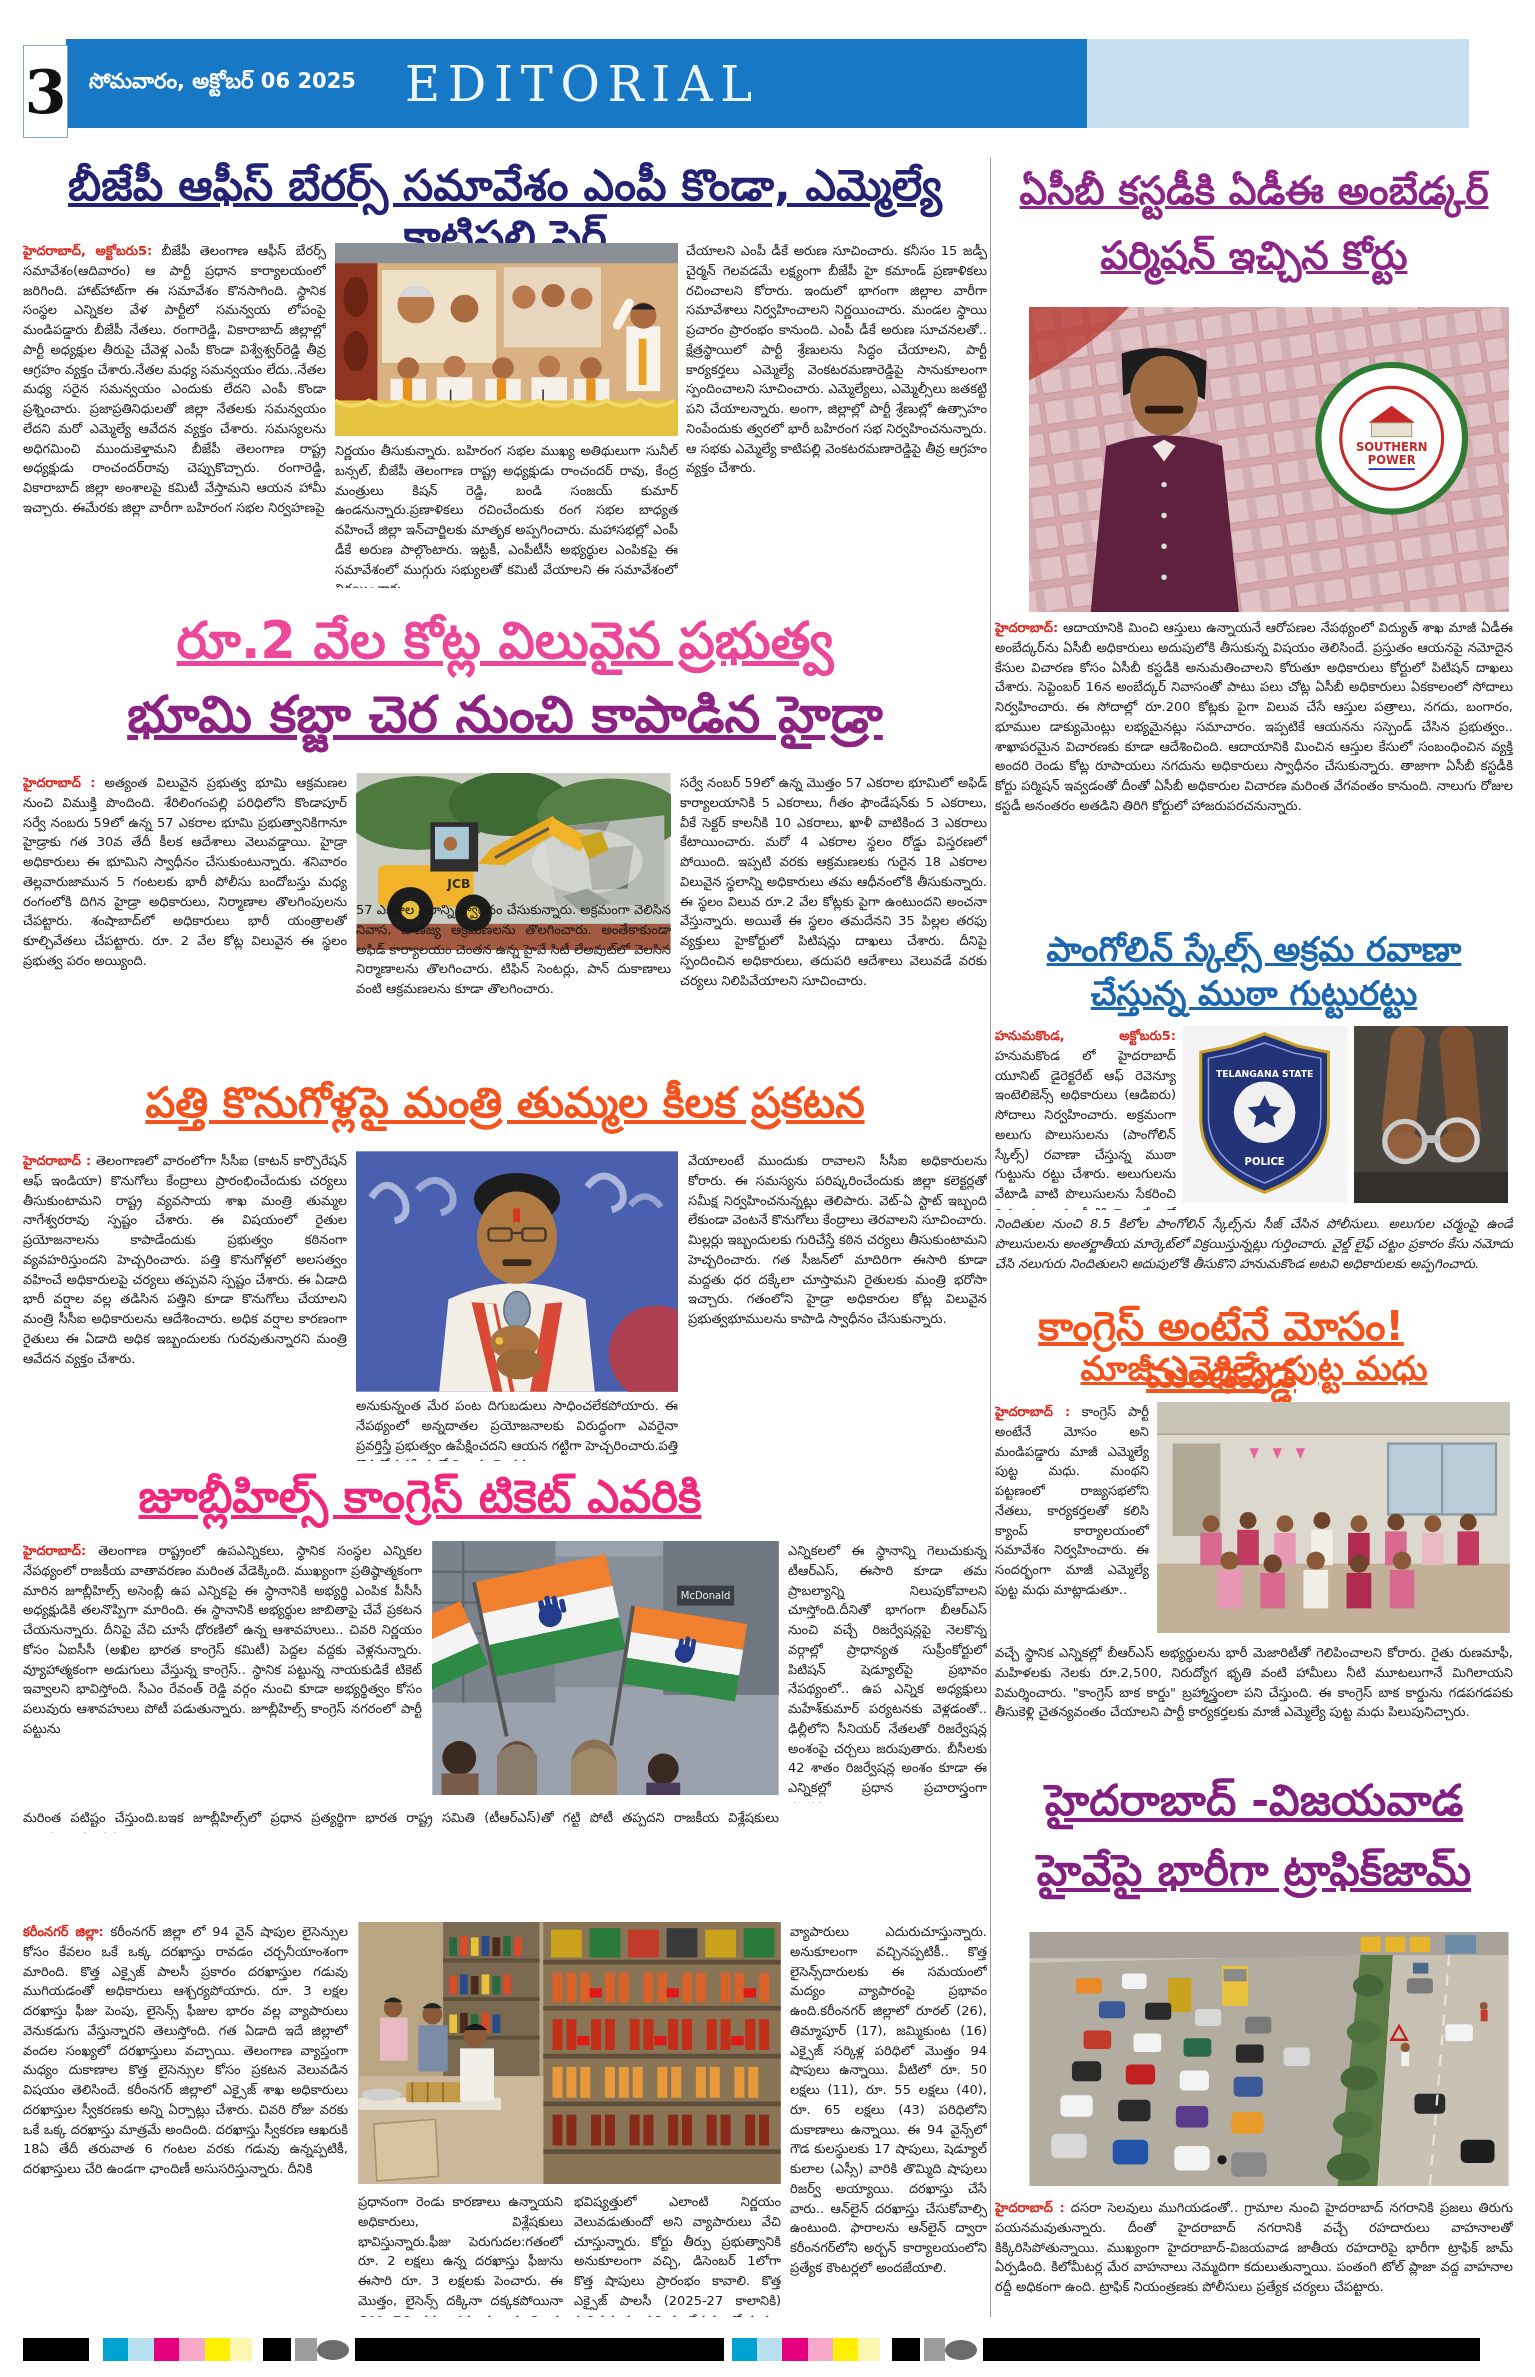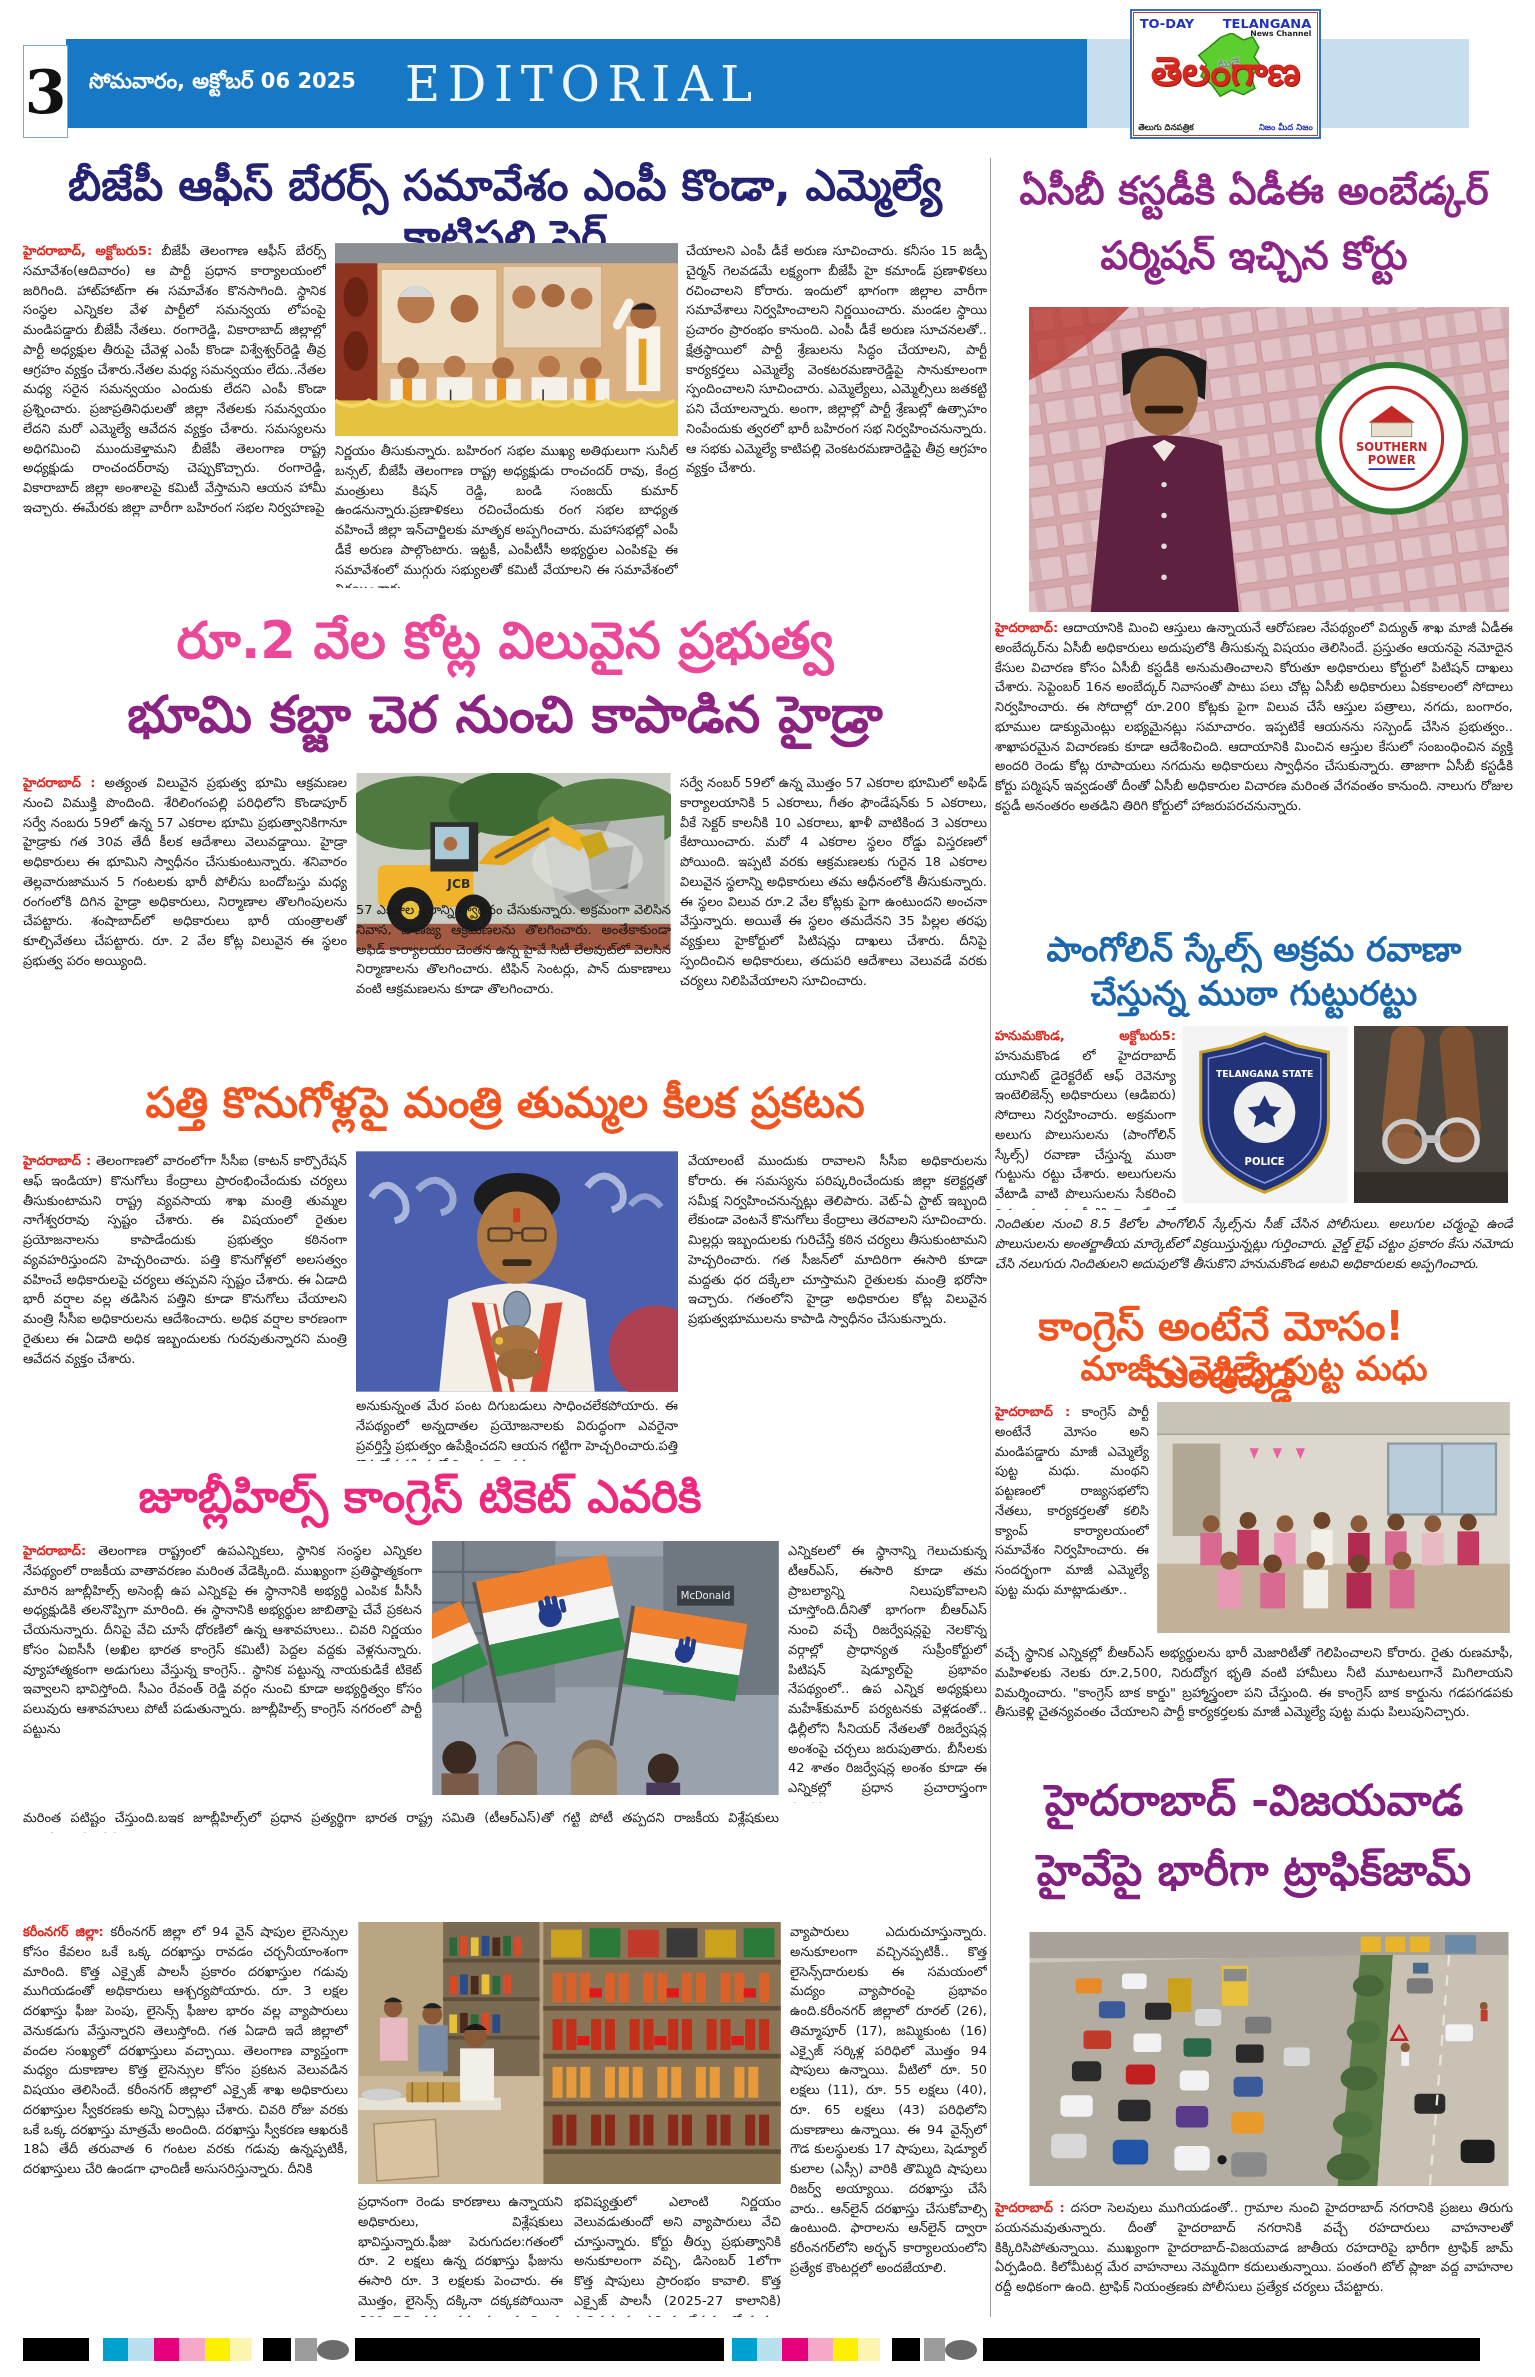--- a/index.html
+++ b/index.html
@@ -13,54 +13,38 @@
   .date-txt{color:#ffffff;font-weight:bold;font-size:21px;display:flex;align-items:center;height:89px;}
   .edit-title{color:#eef6fc;font-family:"DejaVu Serif",serif;font-size:48px;letter-spacing:7.7px;
               display:flex;align-items:center;justify-content:center;height:89px;}
   .logo-box{background:#ffffff;border:2.3px solid #3a6fc4;outline:1.5px solid #c53b2f;outline-offset:-4.6px;
             box-sizing:border-box;overflow:hidden;}
   .logo-top{display:flex;justify-content:space-between;padding:4.6px 7.7px 0 7.7px;font-size:13px;font-weight:bold;color:#2233bb;}
   .logo-sub{text-align:right;padding:0 7.7px;font-size:7.7px;font-weight:bold;color:#222;margin-top:-2.3px;}
   .logo-script{position:absolute;left:0;right:0;top:40px;text-align:center;font-size:40px;font-weight:bold;
                color:#d8281e;text-shadow:0.8px 0.8px 0 #8a1410;line-height:1;}
   .logo-bottom{position:absolute;bottom:3.1px;left:6.2px;right:6.2px;display:flex;justify-content:space-between;font-size:8.5px;font-weight:bold;}
-  .hl{font-weight:bold;text-align:center;line-height:1.18;}
+  .hl{font-weight:bold;text-align:center;line-height:1.18;text-decoration:underline;}
   .body-txt{font-size:13px;line-height:1.52;text-align:justify;overflow:hidden;color:#171717;}
   .dl{color:#e2241b;font-weight:bold;}
   .photo{display:block;}
   .vrule{background:#9a9a9a;}
   .colorbar{display:flex;align-items:center;height:23px;background:#ffffff;}
 </style>
 </head>
 <body>
 
 <div class="page">
 
   <div class="abs hbar" style="left:66px;top:39px;width:1022px;height:89px;"></div>
   <div class="abs hbar-light" style="left:1087px;top:39px;width:382px;height:89px;"></div>
   <div class="abs pagenum" style="left:23px;top:45px;width:43px;height:91px;">3</div>
   <div class="abs date-txt" style="left:89px;top:39px;width:278px;">సోమవారం, అక్టోబర్ 06  2025</div>
   <div class="abs edit-title" style="left:332px;top:39px;width:501px;">EDITORIAL</div>
 
-  <div class="abs logo-box" style="left:1130px;top:9.3px;width:191px;height:130px;">
-    <div class="logo-top">
-      <span>TO-DAY</span>
-      <span style="color:#2233bb">TELANGANA</span>
-    </div>
-    <div class="logo-sub">News Channel</div>
-    <svg class="abs" style="left:65px;top:21.6px;" width="65" height="74" viewBox="0 0 84 96">
-      <path d="M30 6 L45 0 L60 9 L72 5 L80 19 L74 31 L82 42 L70 57 L75 72 L60 80 L45 74 L30 82 L18 66 L5 56 L12 41 L2 29 L15 19 Z" fill="#5ccf2e" stroke="#2e8a12" stroke-width="2"></path>
-    </svg>
-    <div class="abs" style="left:74px;top:45px;width:46px;text-align:center;font-size:11.6px;font-weight:bold;color:#7c8086;text-shadow:0 0 1.5px #fff;">టుడే</div>
-    <div class="logo-script">తెలంగాణ</div>
-    <div class="logo-bottom">
-      <span style="color:#222;">తెలుగు దినపత్రిక</span>
-      <span style="color:#2233bb;">నిజం మీద నిజం</span>
-    </div>
-  </div>
 
   <div class="abs vrule" style="left:990px;top:158px;width:0.8px;height:2159px;"></div>
 
   <div class="abs hl" style="left:23px;top:160px;width:964px;font-size:43px;color:#232274;">బీజేపీ ఆఫీస్ బేరర్స్ సమావేశం  ఎంపీ కొండా, ఎమ్మెల్యే కాటిపల్లి ఫైర్</div>
 
   <div class="abs body-txt" style="left:23px;top:241px;width:303px;height:349px;">
     <span class="dl">హైదరాబాద్, అక్టోబరు5:</span>
     <span>బీజేపీ తెలంగాణ ఆఫీస్ బేరర్స్ సమావేశం(ఆదివారం) ఆ పార్టీ ప్రధాన కార్యాలయంలో జరిగింది. హాట్‌హాట్‌గా ఈ సమావేశం కొనసాగింది. స్థానిక సంస్థల ఎన్నికల వేళ పార్టీలో సమన్వయ లోపంపై మండిపడ్డారు బీజేపీ నేతలు. రంగారెడ్డి, వికారాబాద్ జిల్లాల్లో పార్టీ అధ్యక్షుల తీరుపై చేవెళ్ల ఎంపీ కొండా విశ్వేశ్వర్‌రెడ్డి తీవ్ర ఆగ్రహం వ్యక్తం చేశారు.నేతల మధ్య సమన్వయం లేదు..నేతల మధ్య సరైన సమన్వయం ఎందుకు లేదని ఎంపీ కొండా ప్రశ్నించారు. ప్రజాప్రతినిధులతో జిల్లా నేతలకు సమన్వయం లేదని మరో ఎమ్మెల్యే ఆవేదన వ్యక్తం చేశారు. సమస్యలను అధిగమించి ముందుకెళ్తామని బీజేపీ తెలంగాణ రాష్ట్ర అధ్యక్షుడు రాంచందర్‌రావు చెప్పుకొచ్చారు. రంగారెడ్డి, వికారాబాద్ జిల్లా అంశాలపై కమిటీ వేస్తామని ఆయన హామీ ఇచ్చారు. ఈమేరకు జిల్లా వారీగా బహిరంగ సభల నిర్వహణపై</span>
   </div>
 

